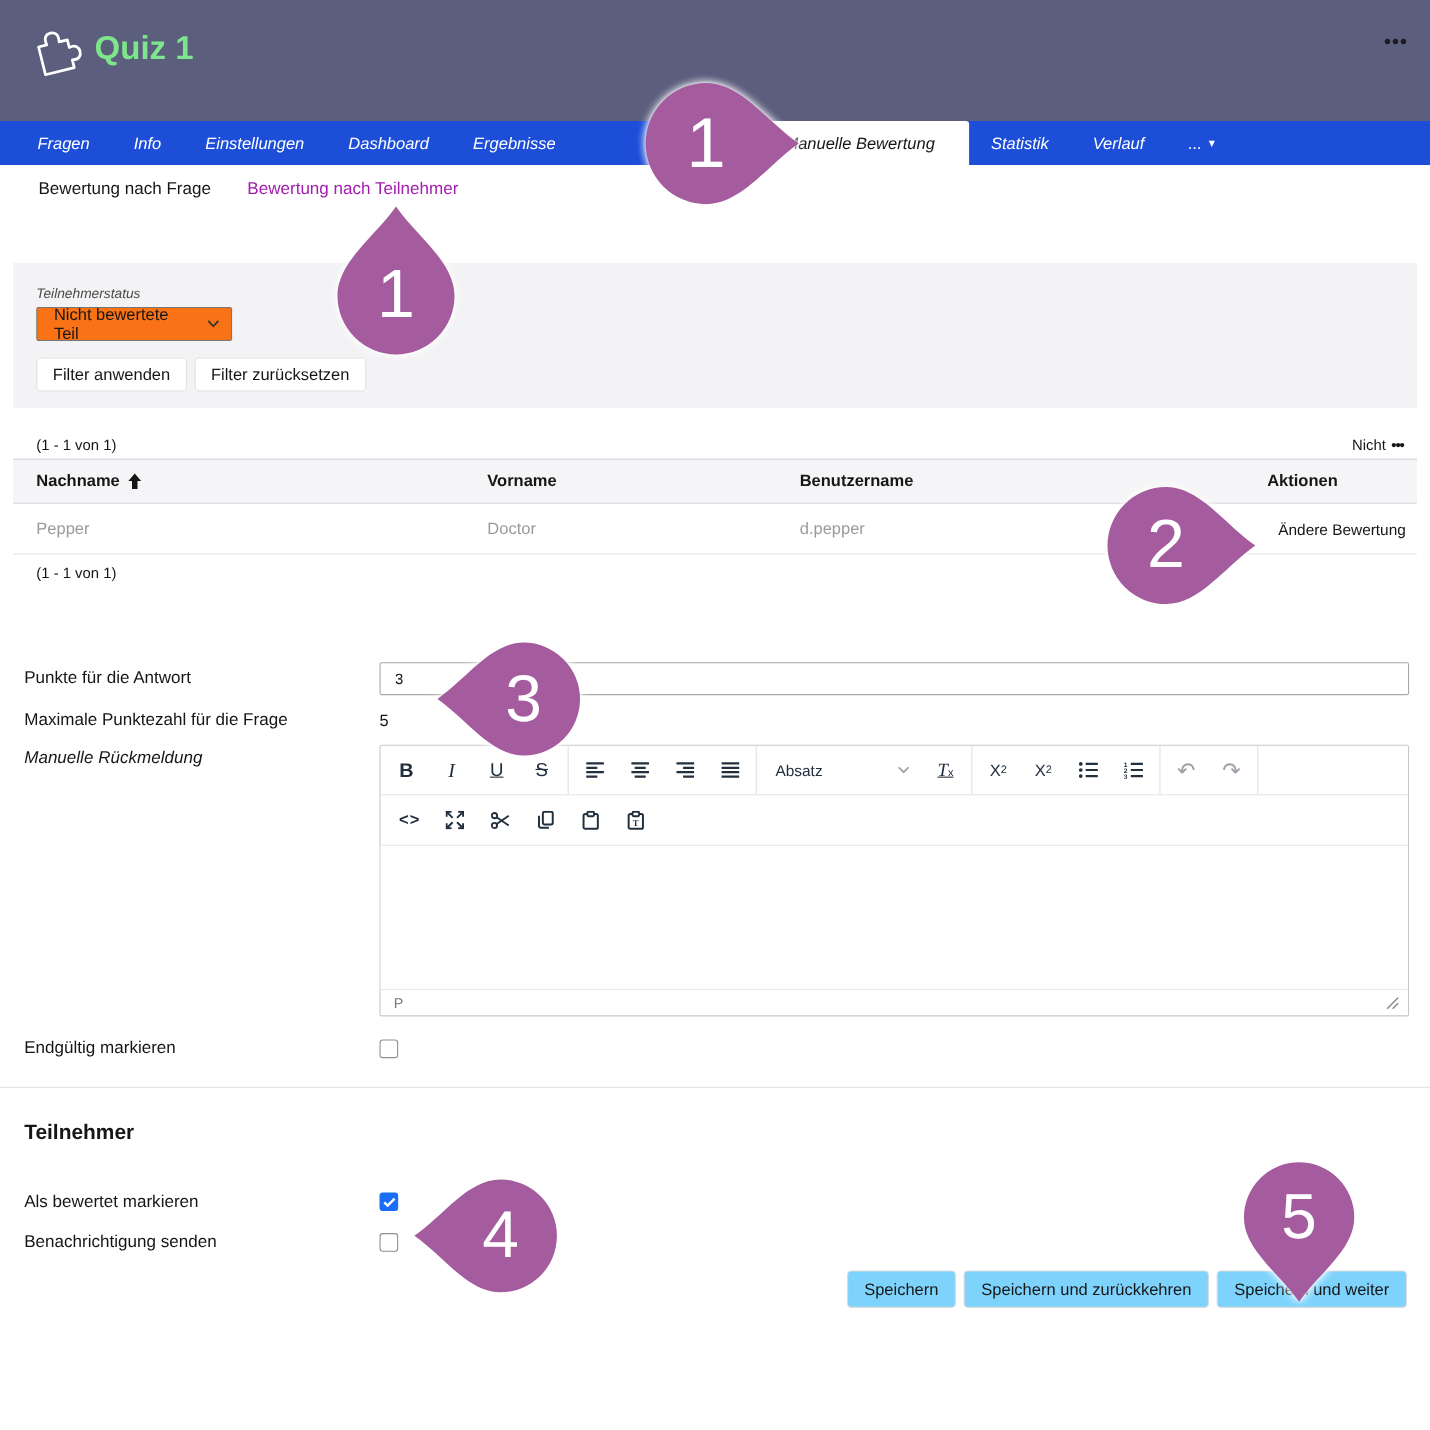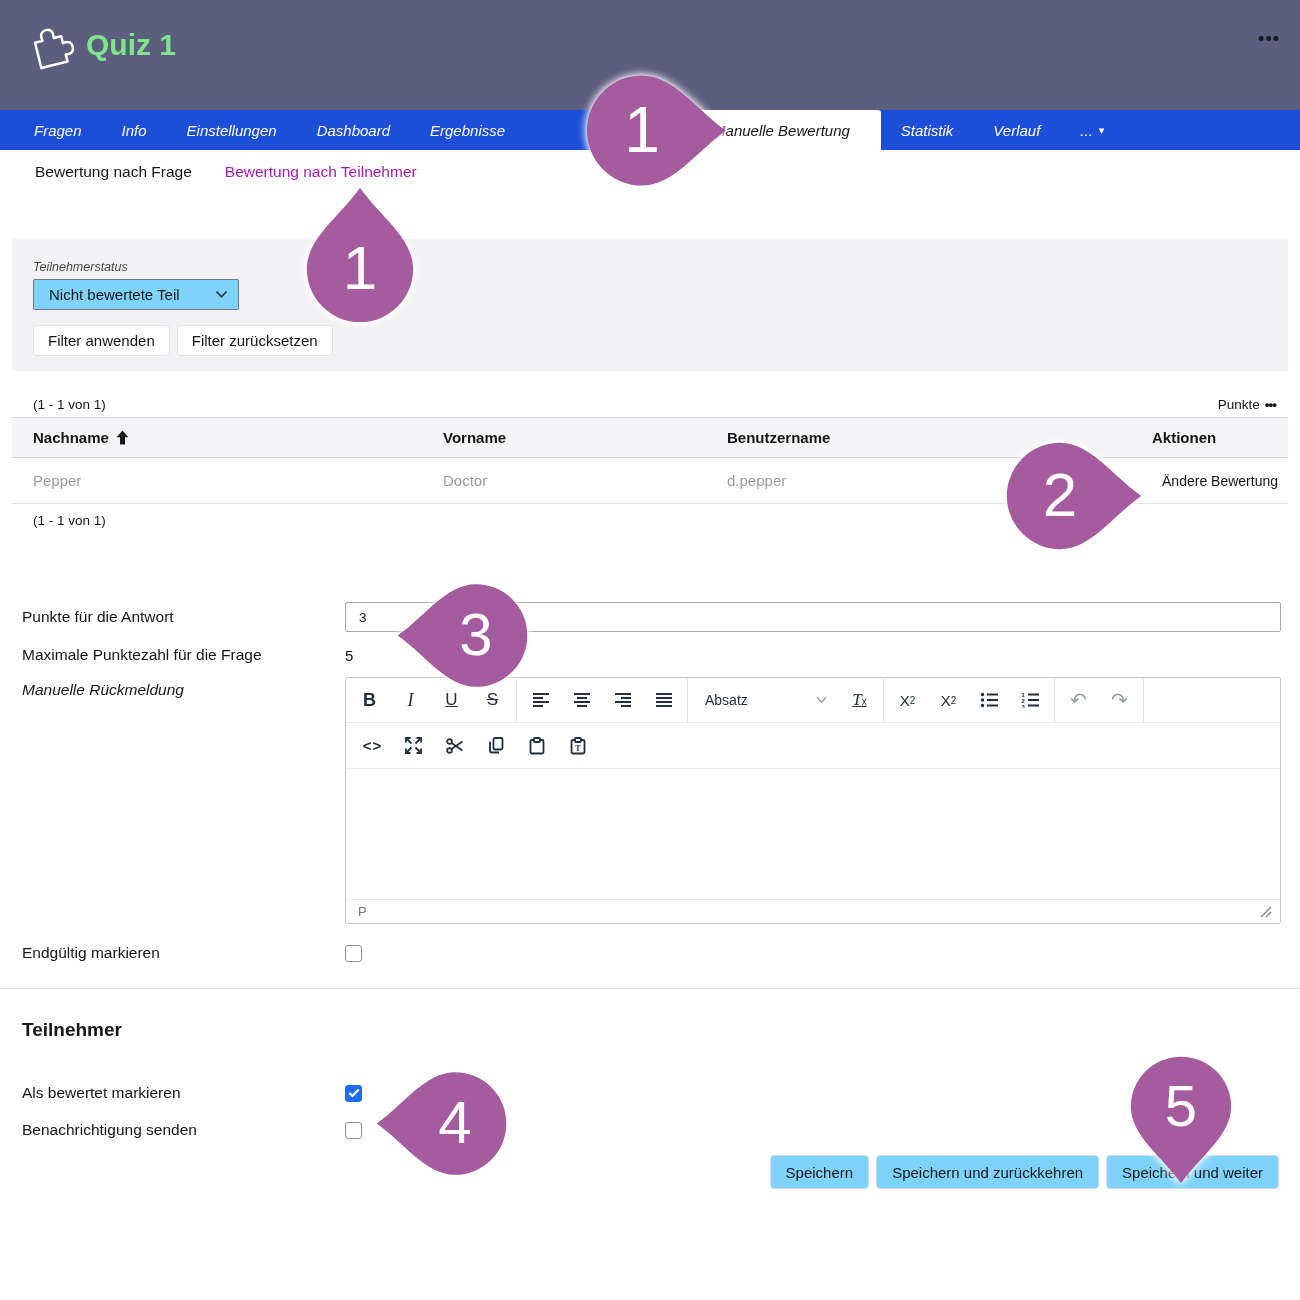--- a/index.html
+++ b/index.html
@@ -20,21 +20,21 @@
   .tab .caret { margin-left:6px; font-size:11px; }
 
   
   .subtabs { display:flex; gap:33px; padding:13px 0 0 35px; }
   .subtab { font-size:15.5px; cursor:pointer; }
   .subtab.link { color:#a21caf; }
 
   
   .filter-panel { margin:58px 12px 0 12px; height:132px; background:#f3f2f4; padding:21px 0 0 21px; }
   .filter-label { font-size:12.5px; font-style:italic; color:#4a4a4a; margin-bottom:5px; }
-  .select { width:206px; height:31px; background:#7dd3fc; border:1px solid #767676; border-radius:2px;
+  .select { width:178px; height:31px; background:#f97316; border:1px solid #767676; border-radius:2px;
             display:flex; align-items:center; justify-content:space-between; padding:0 10px 0 15px;
             font-size:15px; cursor:pointer;gap:20px; }
   .filter-buttons { display:flex; gap:7px; margin-top:15px; }
   .btn { height:31px; background:#fff; border:1px solid #e2e2e2; border-radius:4px; padding:0 14px;
          font-size:15px; color:#161616; display:flex; align-items:center; cursor:pointer; }
 
   
   .pagerow { display:flex; justify-content:space-between; align-items:flex-end; margin:26px 12px 5px 12px; padding:0 12px 0 21px; }
   .pagination { font-size:13.5px; }
   .rows-menu { font-size:13.5px; cursor:pointer; display:flex; align-items:center; gap:5px; }
@@ -80,21 +80,21 @@
                    justify-content:space-between; padding:0 8px 0 12px; }
   .status-path { font-size:13px; color:#757575; }
 
   .cb { width:17px; height:17px; border:1px solid #8f8f8f; border-radius:3px; background:#fff; cursor:pointer;
         display:flex; align-items:center; justify-content:center; }
   .cb.checked { background:#1b6ef3; border-color:#1b6ef3; }
 
   .divider { margin-top:26px; border-top:1px solid #e2e2e2; }
 
   .section-heading { margin:30px 0 0 22px; font-size:19px; font-weight:bold; }
-  .part-row { display:flex; align-items:center; padding-left:22px; }
+  .part-row { display:flex; padding-left:22px; }
   .part-row .form-label { font-size:15.5px; }
 
   .actions { display:flex; justify-content:flex-end; gap:7px; margin:16px 21px 0 0; }
   .action-btn { height:34px; background:#7dd3fc; border:1px solid #d9d9d9; border-radius:4px; padding:0 15px;
                 font-size:15px; color:#161616; display:flex; align-items:center; cursor:pointer; }
 
   
   .balloon { position:absolute; z-index:60; pointer-events:none; }
   .balloon svg { display:block; filter:drop-shadow(0 0 4px rgba(255,255,255,.9)) drop-shadow(0 0 1px rgba(255,255,255,.8)); }
   .balloon .num { position:absolute; color:#fff; font-weight:400; transform:translate(-50%,-52%); }
@@ -163,21 +163,21 @@
     </div>
     <div class="filter-buttons">
       <button class="btn">Filter anwenden</button>
       <button class="btn">Filter zurücksetzen</button>
     </div>
   </div>
 
   <div class="pagerow">
     <span class="pagination">(1 - 1 von 1)</span>
     <span class="rows-menu">
-      <span>Punkte</span>
+      <span>Nicht</span>
       <span class="dots">•••</span>
     </span>
   </div>
   <div class="tbl">
     <div class="tbl-head">
       <span class="col">
         <span>Nachname</span>
         <svg width="13" height="15" viewBox="0 0 13 15">
           <path d="M6.5 0.5 L12.3 7.2 H9 V14.5 H4 V7.2 H0.7 Z" fill="#161616"></path>
         </svg>

